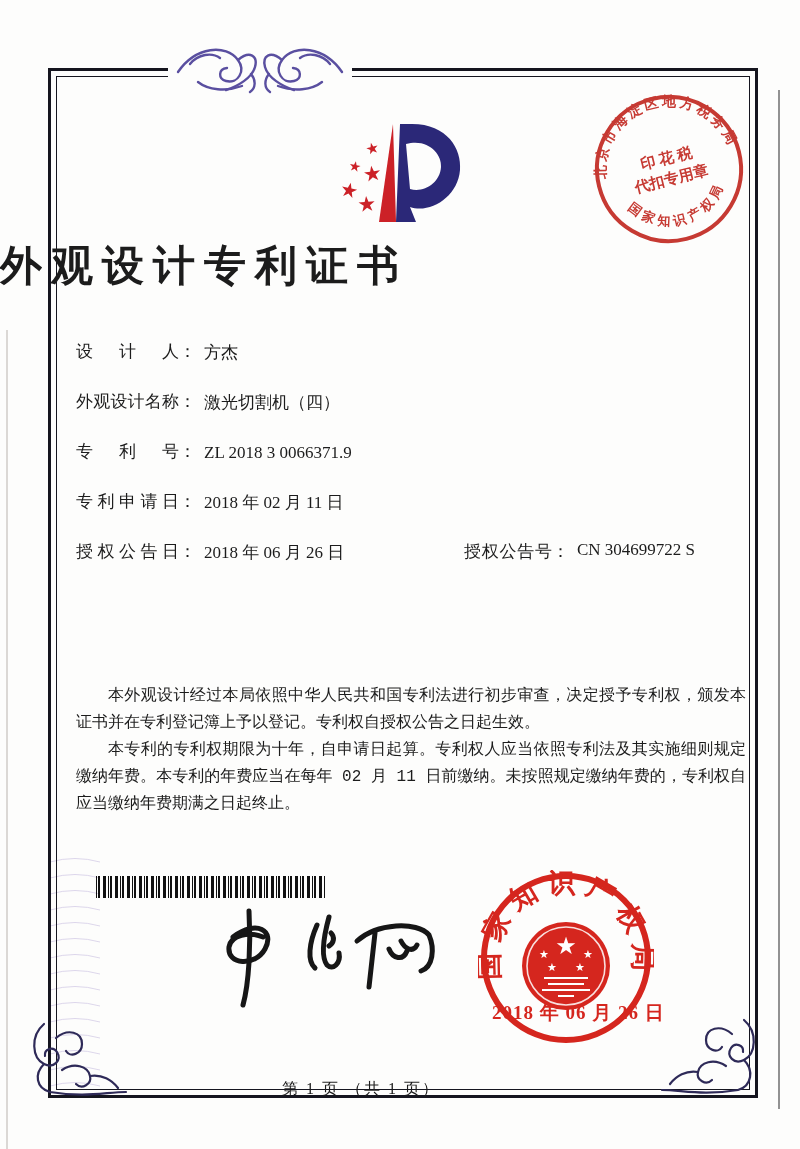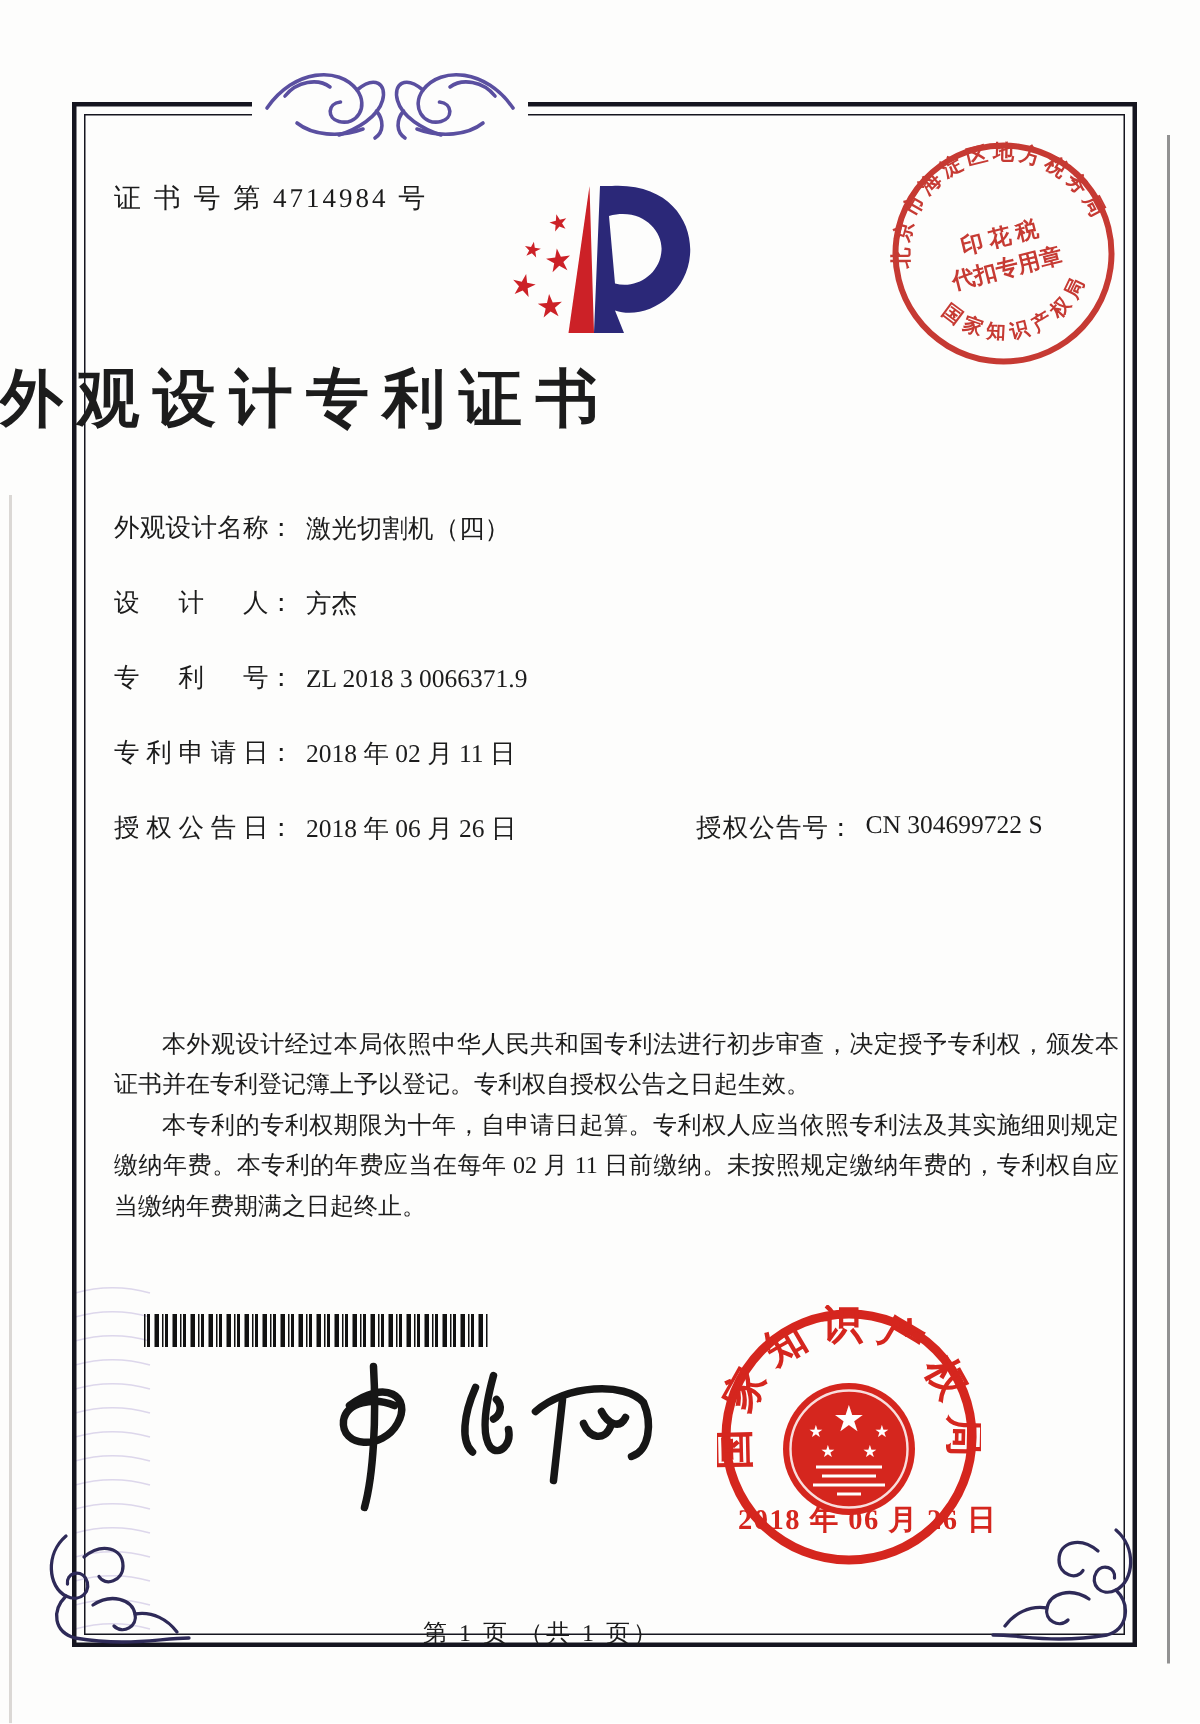--- a/index.html
+++ b/index.html
@@ -16,21 +16,21 @@
   .title{position:absolute; left:0; top:238px; width:800px; font-size:42px; font-weight:bold; letter-spacing:9px;}
   
   .fields{position:absolute; left:76px; top:340px; width:672px; font-size:17px;}
   .frow{position:relative; margin-bottom:15px; min-height:35px;}
   .flabel{display:inline-block; width:103px; text-align:justify; text-align-last:justify; vertical-align:top;}
   .fcolon{display:inline-block; vertical-align:top; margin-right:8px;}
   .fvalue{display:inline-block; vertical-align:top; width:520px; line-height:25px;}
   .grant-no{position:absolute; left:388px; top:0;}
   .grant-no .flabel{width:88px;}
   
-  .body-text{position:absolute; left:76px; top:683px; width:670px; font-size:16px; line-height:27px; text-align:justify;}
+  .body-text{position:absolute; left:76px; top:683px; width:670px; font-size:16px; line-height:27px; text-align:justify;font-family:Liberation Mono, monospace;}
   .body-text p{margin:0; text-indent:2em;}
   
   .barcode{position:absolute; left:96px; top:876px; height:22px; display:flex; align-items:stretch;}
   .barcode i{display:block; height:100%;}
   
   .officer{position:absolute; left:96px; top:930px; font-size:19px;}
   .officer div{margin-bottom:17px; letter-spacing:2px;}
   .sig{position:absolute; left:205px; top:905px;}
   
   .seal-main{position:absolute; left:478px; top:870px; width:176px; height:176px;}
@@ -120,30 +120,29 @@
         <text x="28" y="60" font-size="14" transform="rotate(10 28 60)">★</text>
         <text x="44" y="72" font-size="21" transform="rotate(-8 44 72)">★</text>
         <text x="19" y="85" font-size="20" transform="rotate(12 19 85)">★</text>
         <text x="38" y="102" font-size="21" transform="rotate(-5 38 102)">★</text>
       </g>
       <polygon points="73,14 76,112 59,112" fill="#cc2127"></polygon>
       <path fill="#2b2878" fill-rule="evenodd" d="M80,14 L88,14 C126,12 142,38 140,60 C138,87 110,104 90,97 L96,112 L76,112 Z
            M86,34 C108,28 122,44 121,57 C120,73 104,83 90,79 Z"></path>
     </svg>
 
-    <div class="cert-no">证 书 号 第 4714984 号</div>
 
     <div class="title">外观设计专利证书</div>
 
     <div class="fields">
       <div class="frow">
+        <span class="flabel">设计人</span><span class="fcolon">：</span><span class="fvalue">方杰</span>
+      </div>
+      <div class="frow">
         <span class="flabel">外观设计名称</span><span class="fcolon">：</span><span class="fvalue">激光切割机（四）</span>
-      </div>
-      <div class="frow">
-        <span class="flabel">设计人</span><span class="fcolon">：</span><span class="fvalue">方杰</span>
       </div>
       <div class="frow">
         <span class="flabel">专利号</span><span class="fcolon">：</span><span class="fvalue">ZL 2018 3 0066371.9</span>
       </div>
       <div class="frow">
         <span class="flabel">专利申请日</span><span class="fcolon">：</span><span class="fvalue">2018 年 02 月 11 日</span>
       </div>
       <div class="frow">
         <span class="flabel">授权公告日</span><span class="fcolon">：</span><span class="fvalue" style="width:260px">2018 年 06 月 26 日</span>
         <span class="grant-no">

